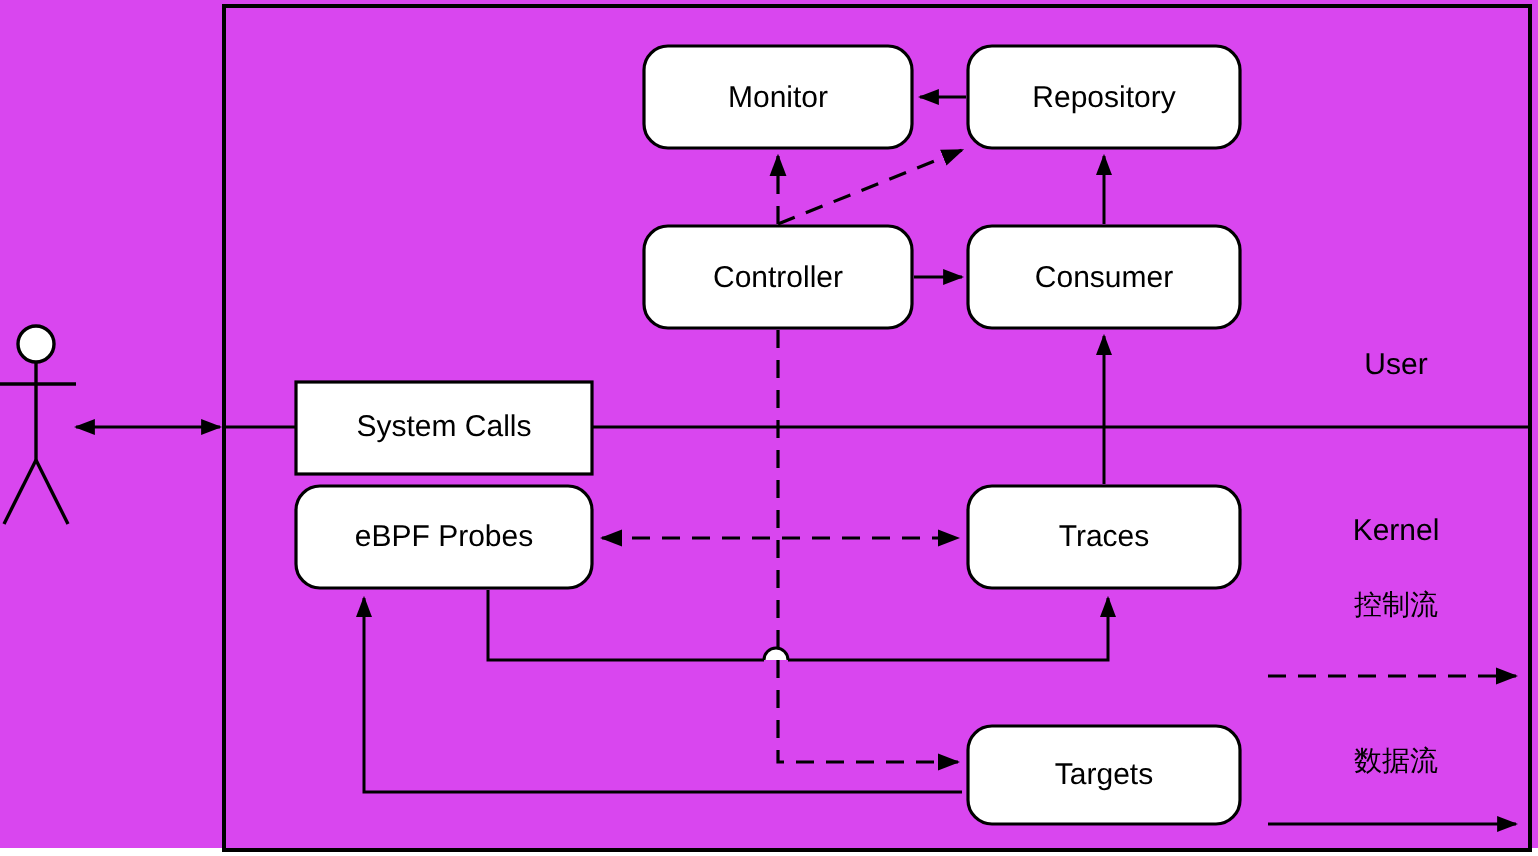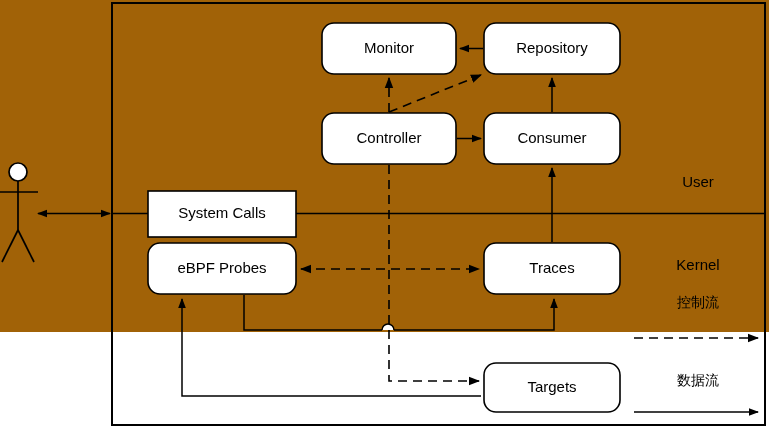--- a/index.html
+++ b/index.html
@@ -9,22 +9,22 @@
   }
   body {
     width: 769px;
     height: 428px;
     font-family: "Liberation Sans", "DejaVu Sans", sans-serif;
     overflow: hidden;
   }
   #diagram-root {
     position: relative;
     width: 769px;
-    height: 332px;
-    background: #a16207;
+    height: 424px;
+    background: #d946ef;
   }
   svg.canvas {
     position: absolute;
     top: 0;
     left: 0;
     width: 769px;
     height: 428px;
   }
   .node-rect {
     fill: #ffffff;

